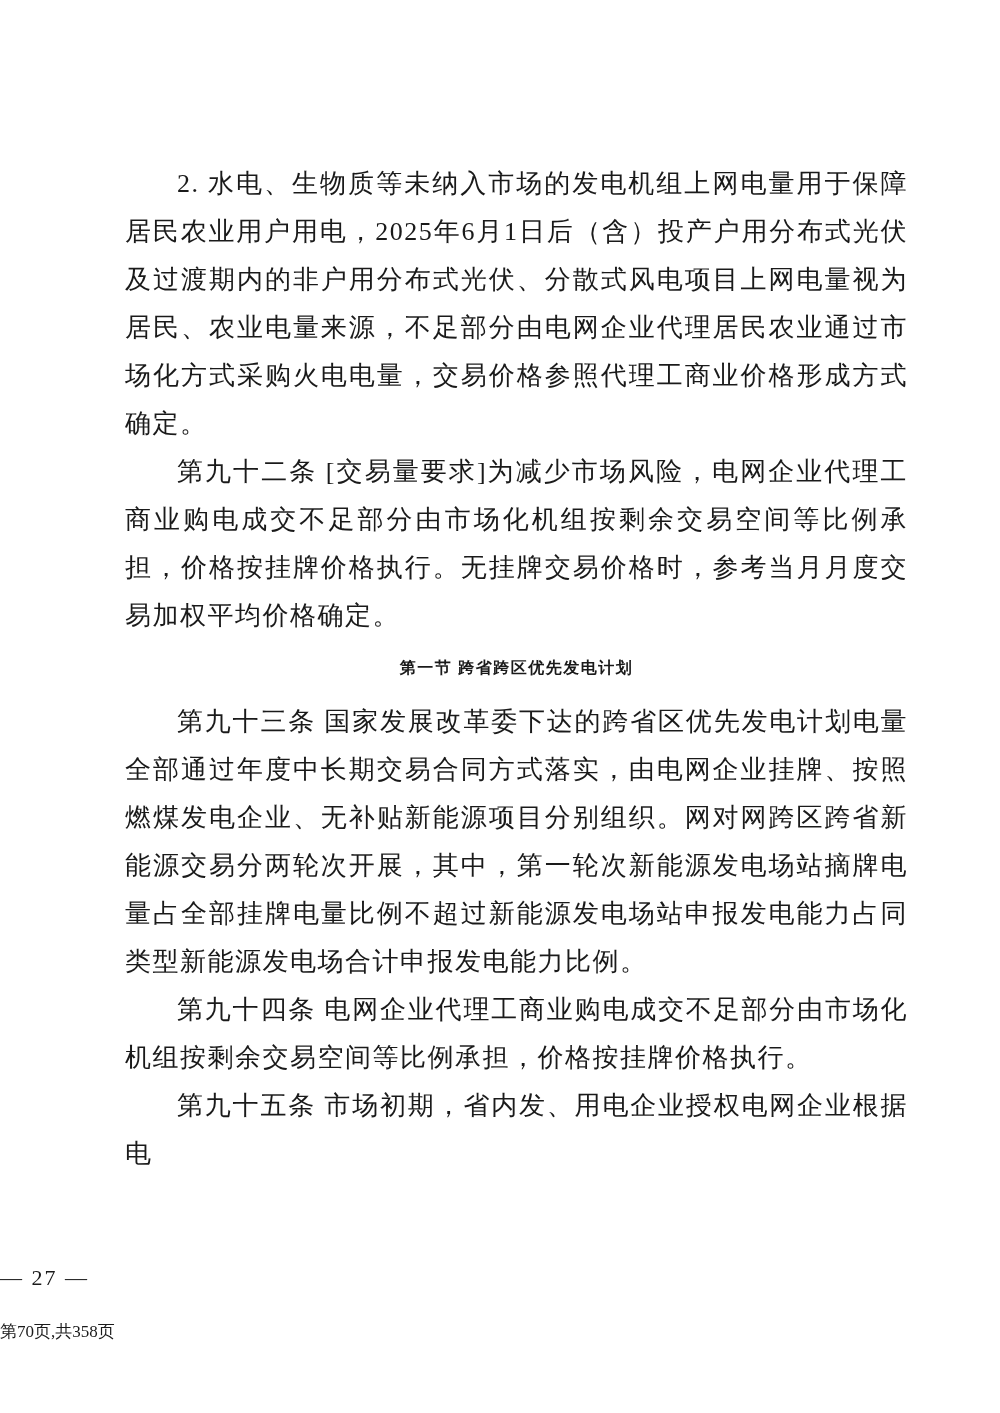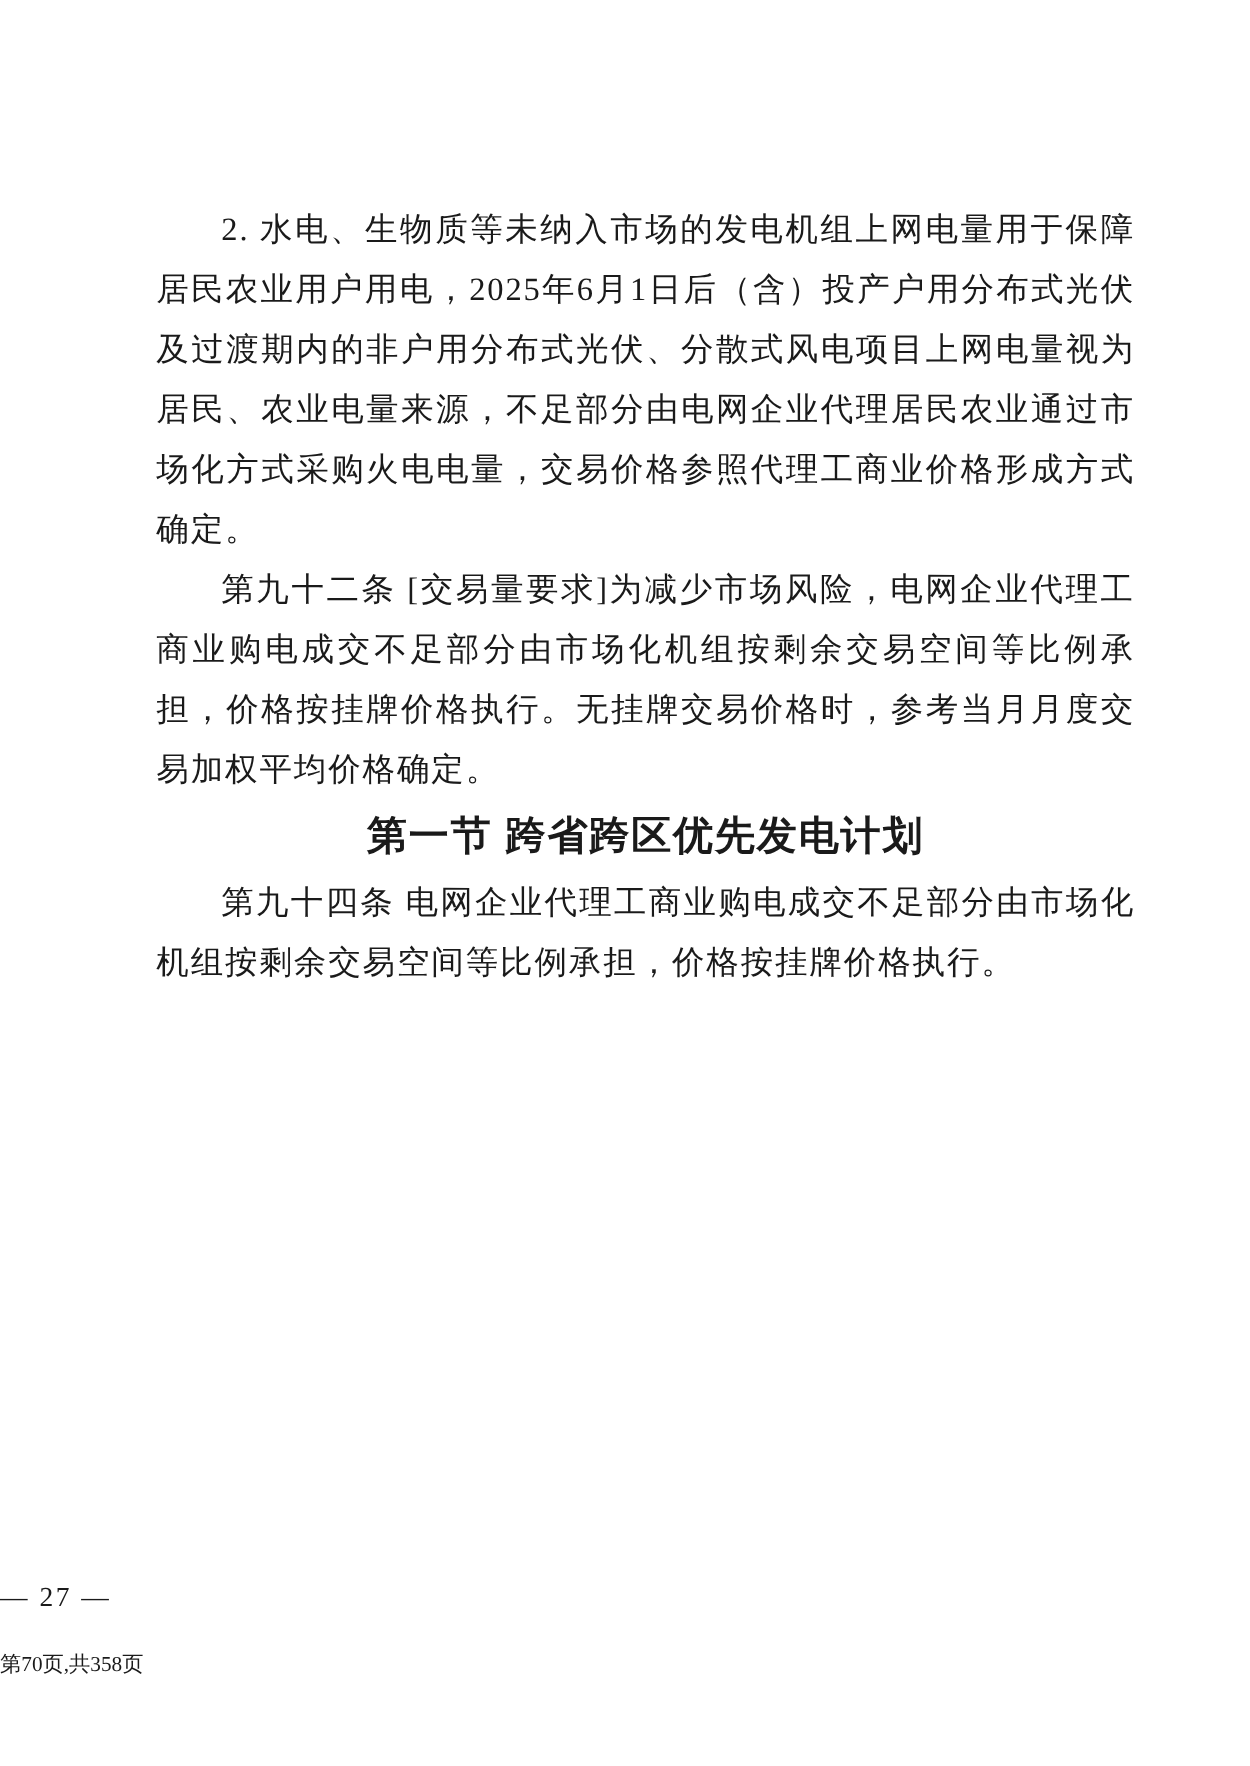--- a/index.html
+++ b/index.html
@@ -37,21 +37,21 @@
     margin: 20px 0 0 0;
     font-size: 28px;
     line-height: 50px;
     font-weight: bold;
     text-align: center;
     letter-spacing: 1.5px;
     font-family: "Liberation Sans", "DejaVu Sans", sans-serif;
   }
   .section-heading {
     margin: 4px 0 6px 0;
-    font-size: 32px;
+    font-size: 16px;
     line-height: 48px;
     font-weight: bold;
     text-align: center;
     letter-spacing: 1.5px;
     font-family: "Liberation Sans", "DejaVu Sans", sans-serif;
   }
   .page-number {
     position: absolute;
     left: 0;
     right: 0;
@@ -72,19 +72,21 @@
   }
 </style>
 </head>
 <body>
 
 <div class="page">
   <div class="content">
     <p class="para">2. 水电、生物质等未纳入市场的发电机组上网电量用于保障居民农业用户用电，2025年6月1日后（含）投产户用分布式光伏及过渡期内的非户用分布式光伏、分散式风电项目上网电量视为居民、农业电量来源，不足部分由电网企业代理居民农业通过市场化方式采购火电电量，交易价格参照代理工商业价格形成方式确定。</p>
     <p class="para">第九十二条 [交易量要求]为减少市场风险，电网企业代理工商业购电成交不足部分由市场化机组按剩余交易空间等比例承担，价格按挂牌价格执行。无挂牌交易价格时，参考当月月度交易加权平均价格确定。</p>
     <h3 class="section-heading">第一节 跨省跨区优先发电计划</h3>
+    <p class="para">第九十三条 国家发展改革委下达的跨省区优先发电计划电量全部通过年度中长期交易合同方式落实，由电网企业挂牌、按照燃煤发电企业、无补贴新能源项目分别组织。网对网跨区跨省新能源交易分两轮次开展，其中，第一轮次新能源发电场站摘牌电量占全部挂牌电量比例不超过新能源发电场站申报发电能力占同类型新能源发电场合计申报发电能力比例。</p>
     <p class="para">第九十四条 电网企业代理工商业购电成交不足部分由市场化机组按剩余交易空间等比例承担，价格按挂牌价格执行。</p>
+    <p class="para">第九十五条 市场初期，省内发、用电企业授权电网企业根据电</p>
   </div>
 
   <div class="page-number">— 27 —</div>
 
   <div class="footer-note">第70页,共358页</div>
 </div>
 
 </body></html>

